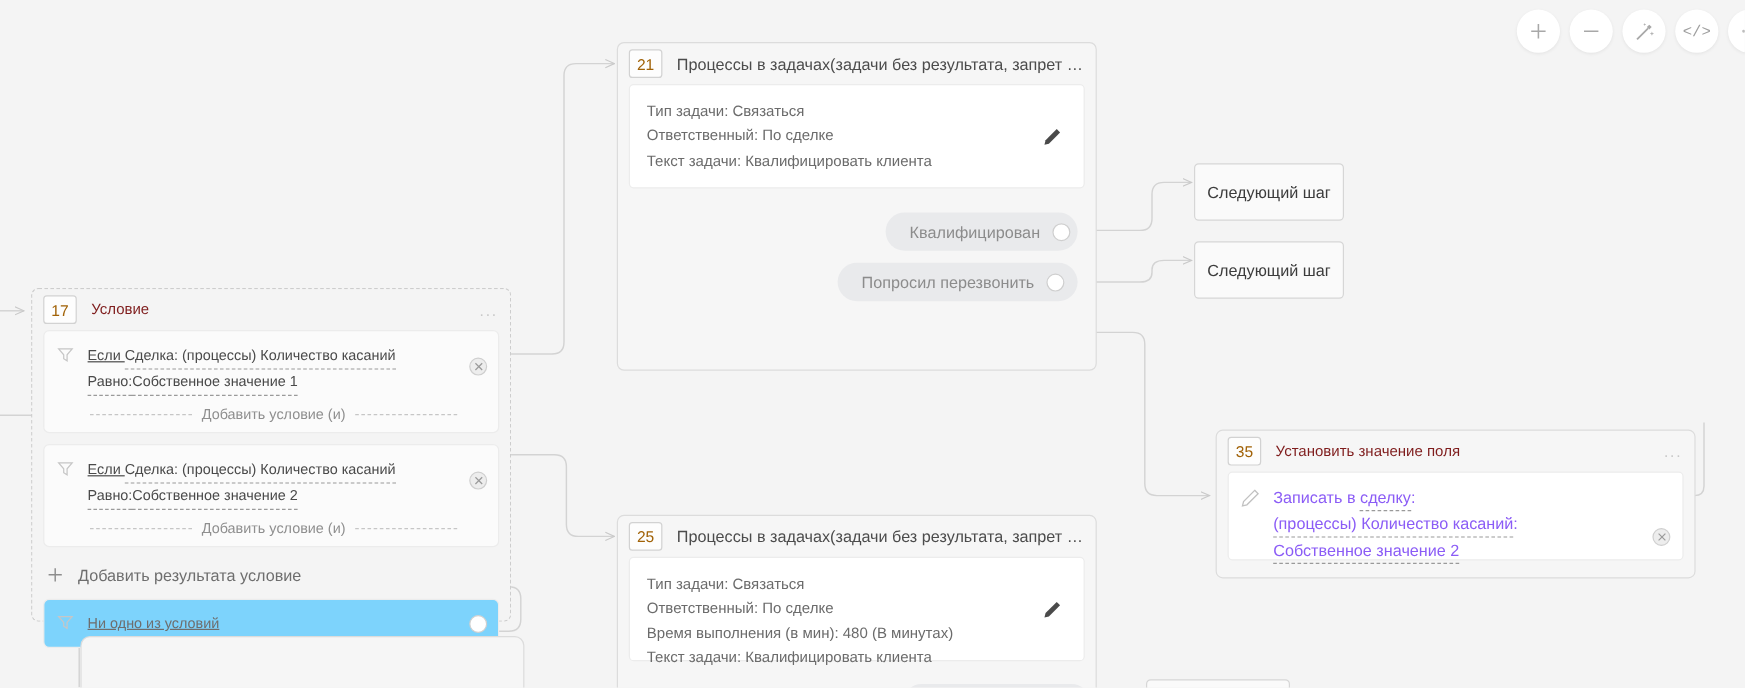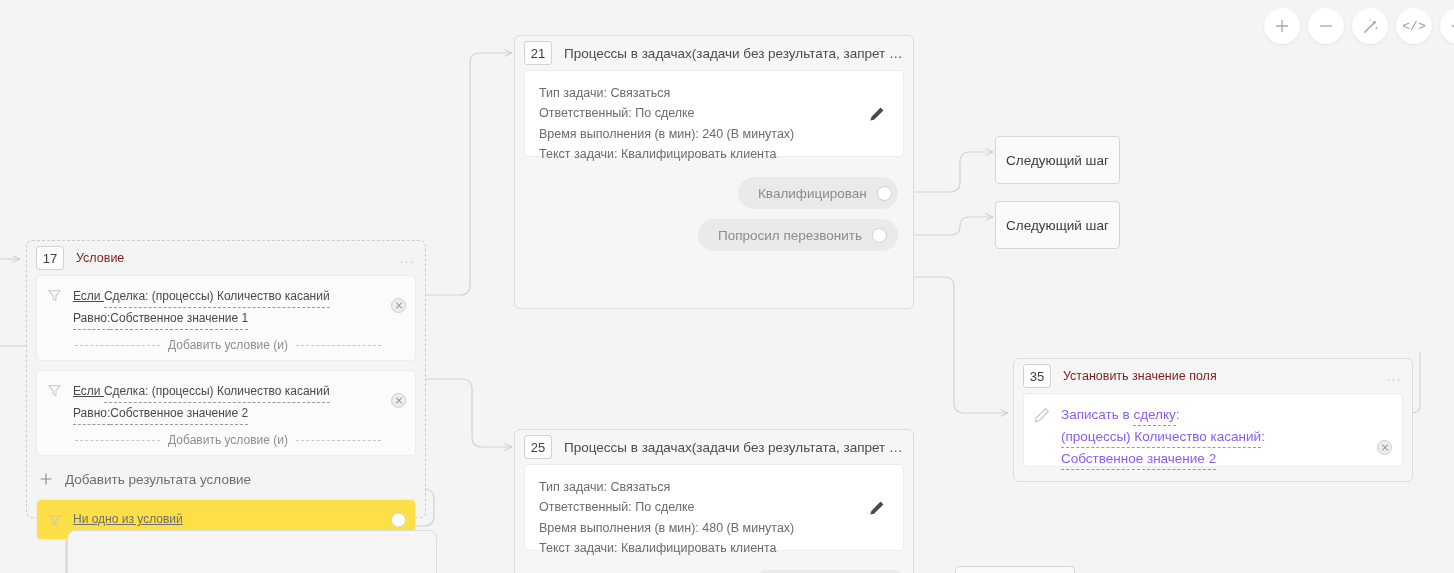--- a/index.html
+++ b/index.html
@@ -29,21 +29,21 @@
   .node-head {
     display: flex; align-items: center;
     height: 34px;
     padding: 0 10px 0 9px;
   }
   .node-badge {
     min-width: 28px; height: 24px;
     border: 1px solid #d2d2d2;
     border-radius: 3px;
     background: #fdfdfd;
-    color: #404040;
+    color: #a16207;
     font-size: 13px;
     display: flex; align-items: center; justify-content: center;
     padding: 0 5px;
     box-sizing: border-box;
   }
   .node-title {
     margin-left: 12px;
     font-size: 13.5px;
     color: #4c4c4c;
     white-space: nowrap; overflow: hidden; text-overflow: ellipsis;
@@ -179,26 +179,26 @@
   .add-next {
     display: flex; align-items: center;
     margin: 0 9px 6px 9px;
     padding: 6px 0 6px 2px;
     font-size: 13.5px;
     color: #6e6e6e;
   }
   .plus-ico { width: 16px; height: 16px; margin-right: 11px; flex: none; }
   .none-row {
     position: relative;
-    background: #fde047;
+    background: #7dd3fc;
     border: 1px solid #ececec;
     border-radius: 5px;
     margin: 0 9px 9px 9px;
     padding: 9px 34px 9px 10px;
-    display: flex; align-items: center;
+    display: flex; 
     box-sizing: border-box;
   }
   .none-row .cond-text { margin-left: 11px; color: #6e6e6e; }
   .row-port {
     position: absolute;
     right: 9px; top: 50%;
     transform: translateY(-50%);
   }
   .row-port-top { top: 22px; transform: none; }
 
@@ -274,21 +274,20 @@
 
   <div class="node" style="left:514px; top:35px; width:400px; height:274px;">
     <div class="node-head">
       <div class="node-badge">21</div>
       <div class="node-title">Процессы в задачах(задачи без результата, запрет перено...</div>
     </div>
     <div class="node-body" style="height:85px;">
       <div class="task-lines">
         <div>Тип задачи: Связаться</div>
         <div>Ответственный: По сделке</div>
-        <div>Время выполнения (в мин): 240 (В минутах)</div>
         <div>Текст задачи: Квалифицировать клиента</div>
       </div>
       <svg class="pencil" viewBox="0 0 16 16">
         <path d="M11.6 1.6 L14.4 4.4 L5.1 13.7 L1.4 14.6 L2.3 10.9 Z" fill="#4a4a4a"></path>
       </svg>
     </div>
 
   </div>
 
   <div class="chip" style="left:738px; top:177px; width:160px;">

